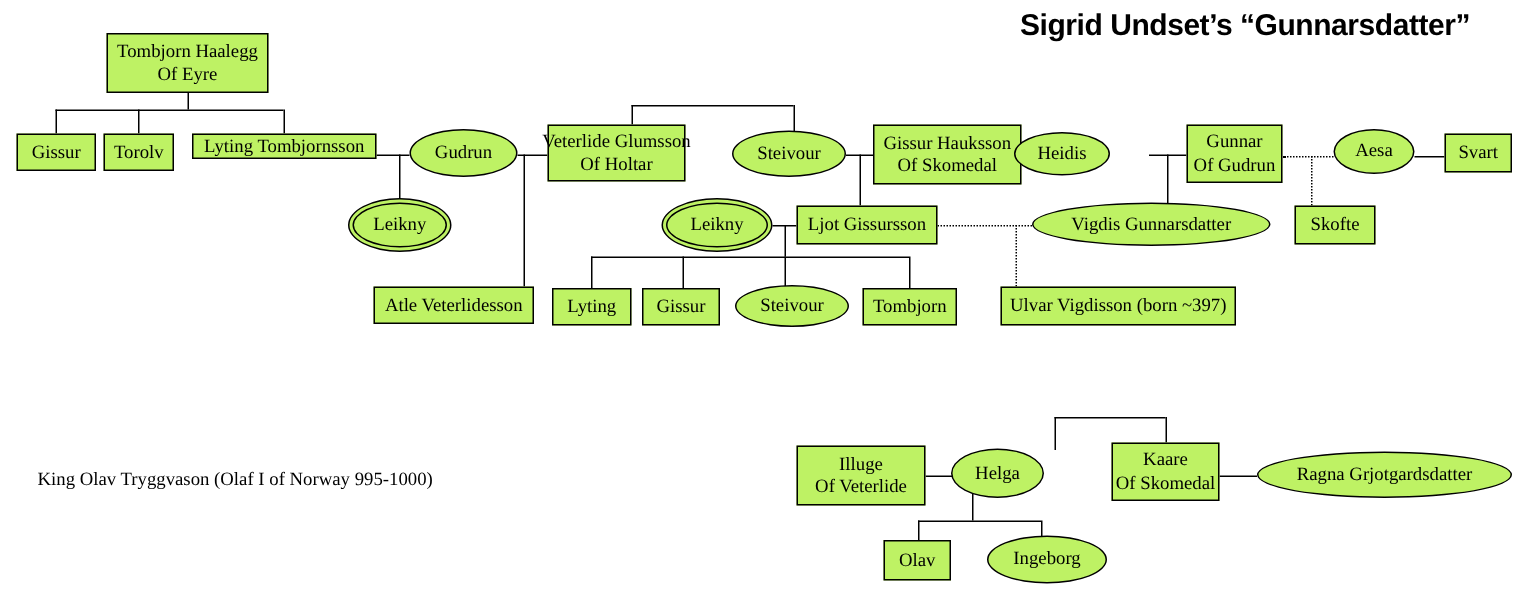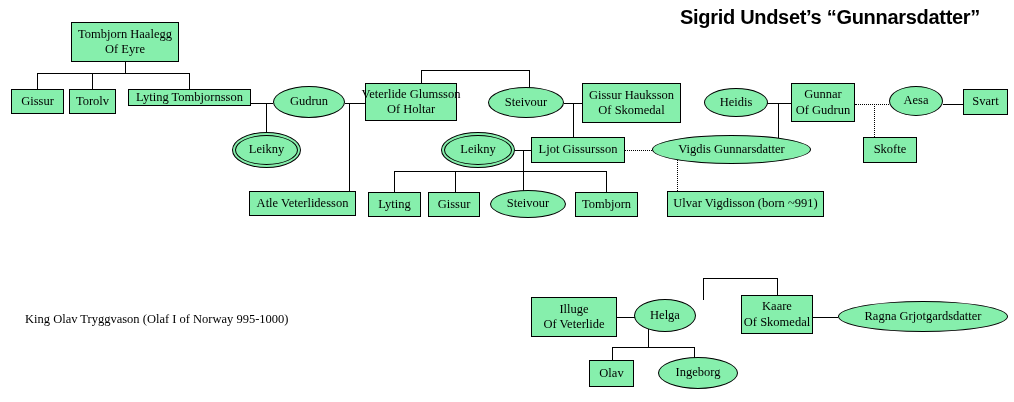--- a/index.html
+++ b/index.html
@@ -6,21 +6,21 @@
   #stage{
     position:relative;width:1014px;height:402px;background:#ffffff;
     overflow:hidden;font-family:"Liberation Serif","DejaVu Serif",serif;color:#000;
   }
   .seg{position:absolute;}
   .seg.h{height:0;border-top:1px solid #000;}
   .seg.v{width:0;border-left:1px solid #000;}
   .seg.h.dotted{border-top-style:dotted;}
   .seg.v.dotted{border-left-style:dotted;}
   .node{
-    position:absolute;box-sizing:border-box;background:#86efac;border:1px solid #000;
+    position:absolute;box-sizing:border-box;background:#bef264;border:1px solid #000;
     display:flex;align-items:center;justify-content:center;text-align:center;
     font-size:12.5px;line-height:1.22;white-space:nowrap;
   }
   .node.ellipse,.node.ellipse-double{border-radius:50%;}
   .node.ellipse-double::after{
     content:"";position:absolute;left:2px;right:2px;top:2px;bottom:2px;
     border:1px solid #000;border-radius:50%;pointer-events:none;
   }
   .title{
     position:absolute;left:680px;top:6px;
@@ -110,21 +110,21 @@
       <div>
         <div>Steivour</div>
       </div>
     </div>
     <div class="node box" style="left: 582px; top: 83px; width: 99px; height: 40px;">
       <div>
         <div>Gissur Hauksson</div>
         <div>Of Skomedal</div>
       </div>
     </div>
-    <div class="node ellipse" style="left: 704px; top: 88px; width: 64px; height: 29px;">
+    <div class="node ellipse" style="left: 676px; top: 88px; width: 64px; height: 29px;">
       <div>
         <div>Heidis</div>
       </div>
     </div>
     <div class="node box" style="left: 791px; top: 83px; width: 64px; height: 39px;">
       <div>
         <div>Gunnar</div>
         <div>Of Gudrun</div>
       </div>
     </div>
@@ -146,21 +146,21 @@
     <div class="node ellipse-double" style="left: 441px; top: 132px; width: 74px; height: 36px;">
       <div>
         <div>Leikny</div>
       </div>
     </div>
     <div class="node box" style="left: 531px; top: 137px; width: 94px; height: 26px;">
       <div>
         <div>Ljot Gissursson</div>
       </div>
     </div>
-    <div class="node ellipse" style="left: 652px; top: 135px; width: 159px; height: 29px;">
+    <div class="node ellipse" style="left: 688px; top: 135px; width: 159px; height: 29px;">
       <div>
         <div>Vigdis Gunnarsdatter</div>
       </div>
     </div>
     <div class="node box" style="left: 863px; top: 137px; width: 54px; height: 26px;">
       <div>
         <div>Skofte</div>
       </div>
     </div>
     <div class="node box" style="left: 249px; top: 191px; width: 107px; height: 25px;">
@@ -183,21 +183,21 @@
         <div>Steivour</div>
       </div>
     </div>
     <div class="node box" style="left: 575px; top: 192px; width: 63px; height: 25px;">
       <div>
         <div>Tombjorn</div>
       </div>
     </div>
     <div class="node box" style="left: 667px; top: 191px; width: 157px; height: 26px;">
       <div>
-        <div>Ulvar Vigdisson (born ~991)</div>
+        <div>Ulvar Vigdisson (born ~397)</div>
       </div>
     </div>
     <div class="node box" style="left: 531px; top: 297px; width: 86px; height: 40px;">
       <div>
         <div>Illuge</div>
         <div>Of Veterlide</div>
       </div>
     </div>
     <div class="node ellipse" style="left: 634px; top: 299px; width: 62px; height: 33px;">
       <div>

